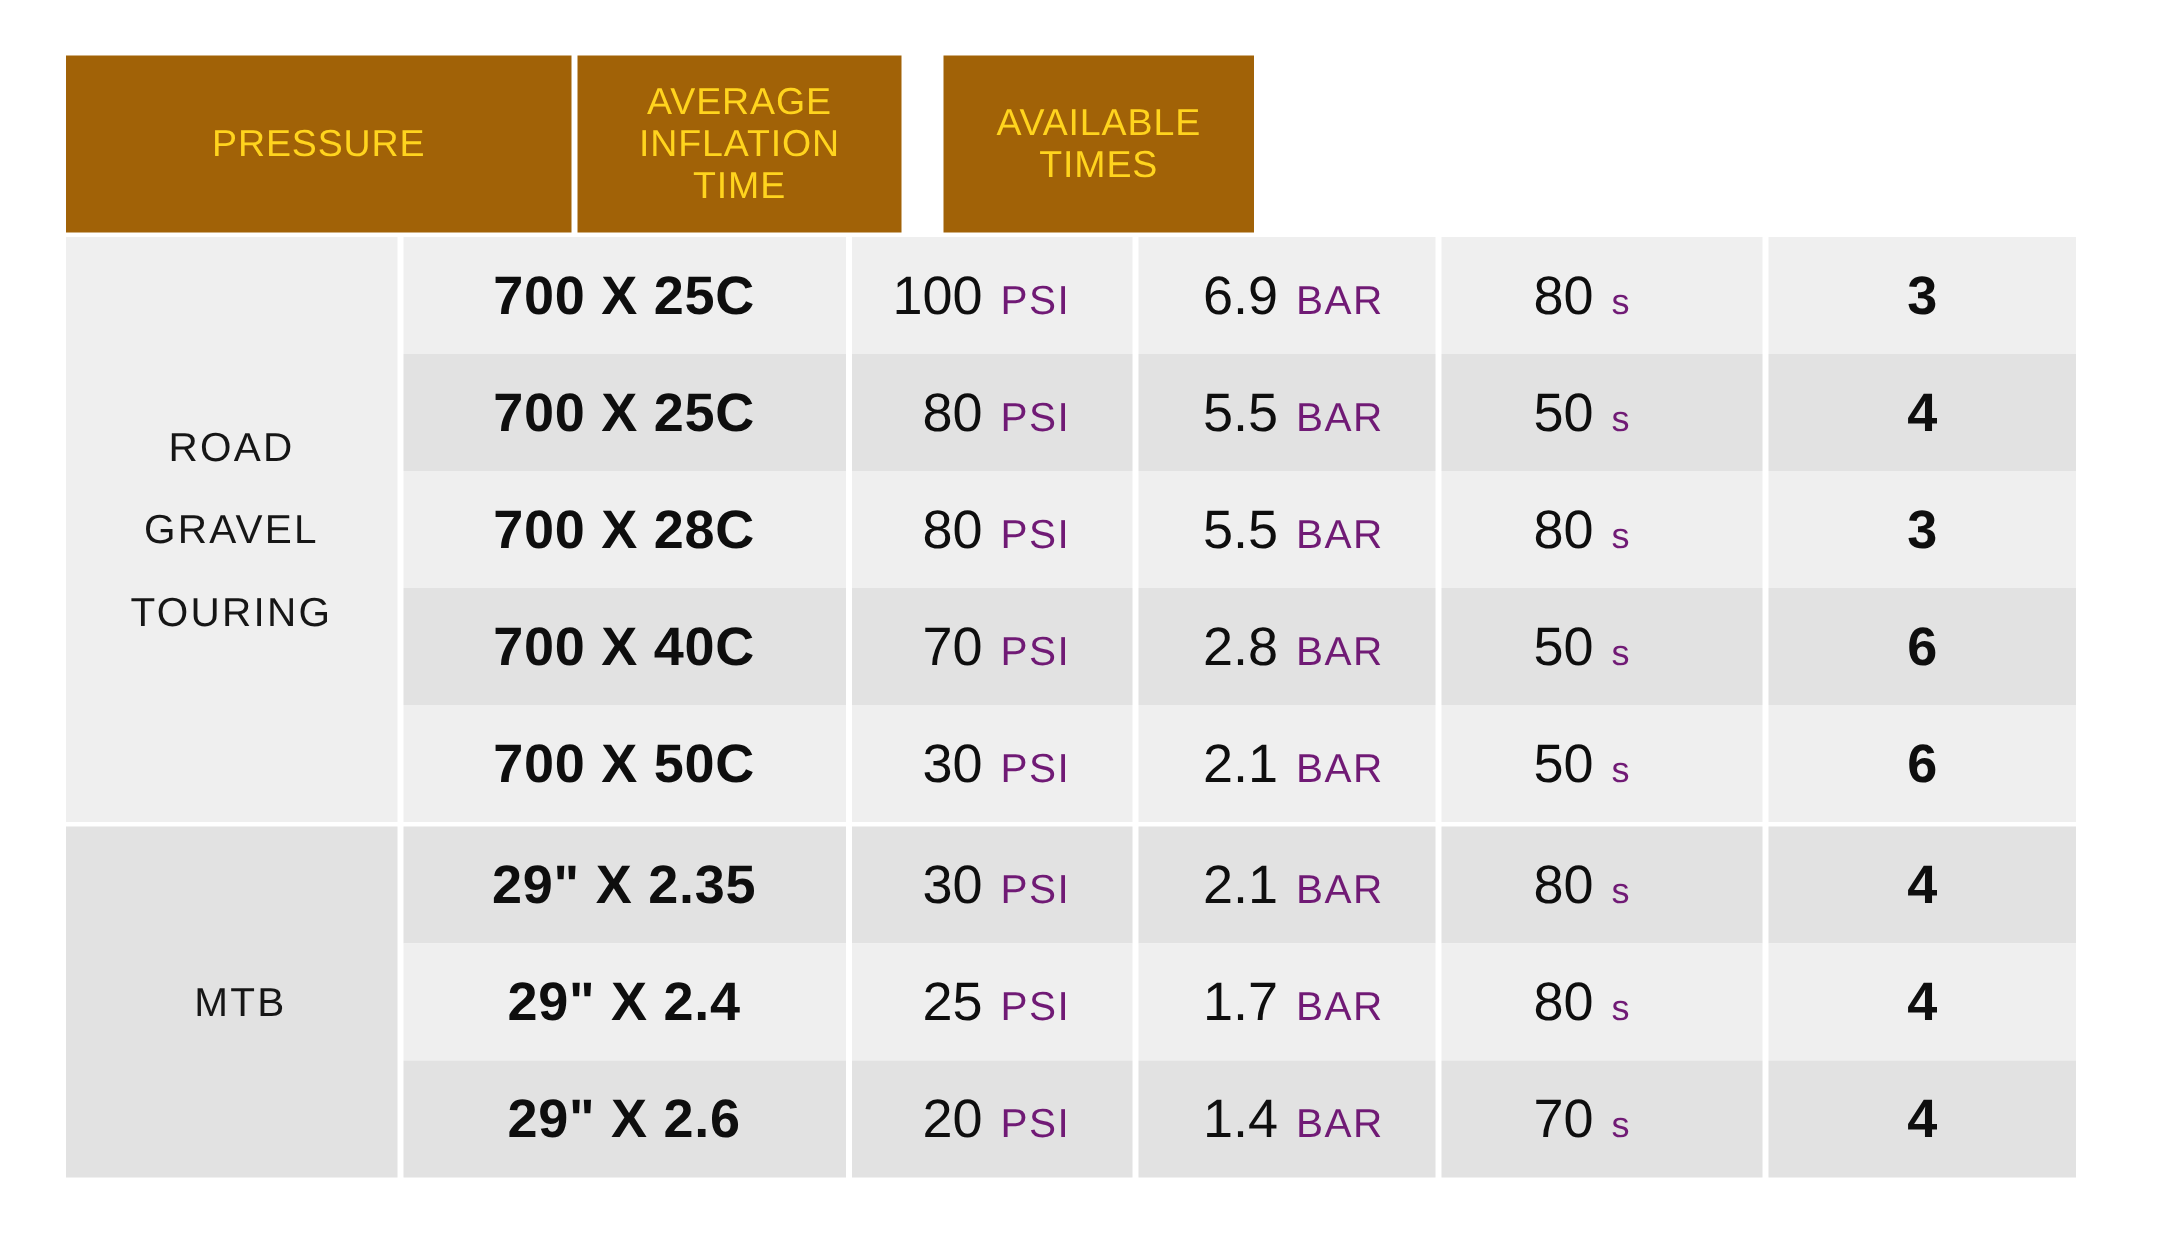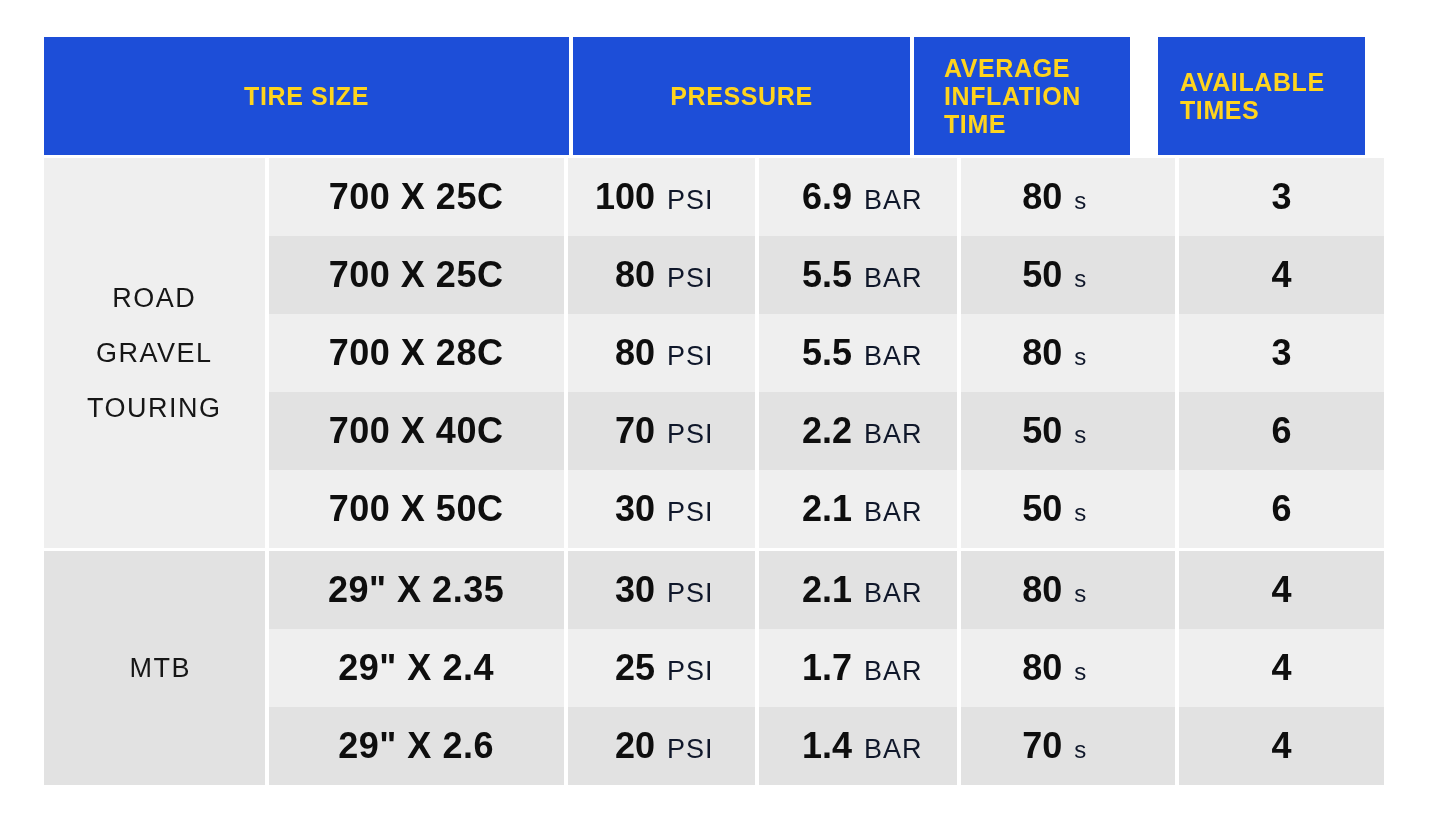--- a/index.html
+++ b/index.html
@@ -6,23 +6,23 @@
   body {
     width:1445px; height:822px; background:#ffffff; position:relative;
     font-family:"Liberation Sans","DejaVu Sans",sans-serif;
     -webkit-font-smoothing:antialiased;
   }
   .spec-table { position:absolute; left:44px; top:37px; width:1340px; }
 
   
   .hrow { display:flex; gap:4px; margin-bottom:3px; }
   .hcell {
-    background:#1d4ed8; color:#FFD41E; height:118px;
+    background:#a16207; color:#FFD41E; height:118px;
     display:flex; align-items:center; justify-content:center;
-    text-align:left; font-weight:bold; font-size:25px;
+    text-align:center; font-weight:normal; font-size:25px;
     letter-spacing:0.6px; line-height:1.12; box-sizing:border-box;
   }
   .w-tire  { width:525px; }
   .w-press { width:337px; }
   .w-infl  { width:216px; padding:0 30px; }
   .w-avail { width:207px; padding:0 22px;margin-left:24px; }
 
   
   .tbody { display:flex; gap:4px; }
   .col { display:flex; flex-direction:column; }
@@ -38,33 +38,32 @@
   .light { background:#EFEFEF; }
   .dark  { background:#E2E2E2; }
 
   .group-cell.road { height:390px; flex-direction:column; gap:24px; }
   .group-cell.mtb  { height:234px;padding-left:12px; }
   .group-label { font-size:27px; color:#161616; letter-spacing:1.5px; }
 
   .tire-val { font-weight:bold; font-size:36px; color:#0e0e0e; letter-spacing:0.5px; white-space:nowrap; }
 
   .pair { display:flex; align-items:baseline; width:100%; }
-  .pair .num  { flex:1; text-align:right; font-weight:bold; font-size:36px; color:#0e0e0e; }
-  .pair .unit { flex:1; text-align:left; margin-left:12px; font-size:27px; color:#0f172a; letter-spacing:1px; }
+  .pair .num  { flex:1; text-align:right; font-weight:normal; font-size:36px; color:#0e0e0e; }
+  .pair .unit { flex:1; text-align:left; margin-left:12px; font-size:27px; color:#701a75; letter-spacing:1px; }
   .pair .unit.small { font-size:24px; }
 
   .times-val { font-weight:bold; font-size:36px; color:#0e0e0e; }
 </style>
 </head>
 <body>
 
 <div class="spec-table">
 
   <div class="hrow">
-    <div class="hcell w-tire">TIRE SIZE</div>
     <div class="hcell w-press">PRESSURE</div>
     <div class="hcell w-infl">AVERAGE INFLATION TIME</div>
     <div class="hcell w-avail">AVAILABLE TIMES</div>
   </div>
 
   <div class="tbody">
 
     <div class="col c-group">
       <div class="cell light group-cell road">
         <div class="group-label">ROAD</div>
@@ -171,21 +170,21 @@
           </span>
         </div>
       <div class="cell light">
           <span class="pair">
             <span class="num">5.5</span>
             <span class="unit">BAR</span>
           </span>
         </div>
       <div class="cell dark">
           <span class="pair">
-            <span class="num">2.2</span>
+            <span class="num">2.8</span>
             <span class="unit">BAR</span>
           </span>
         </div>
       <div class="cell light">
           <span class="pair">
             <span class="num">2.1</span>
             <span class="unit">BAR</span>
           </span>
         </div>
       <div class="sep"></div>

